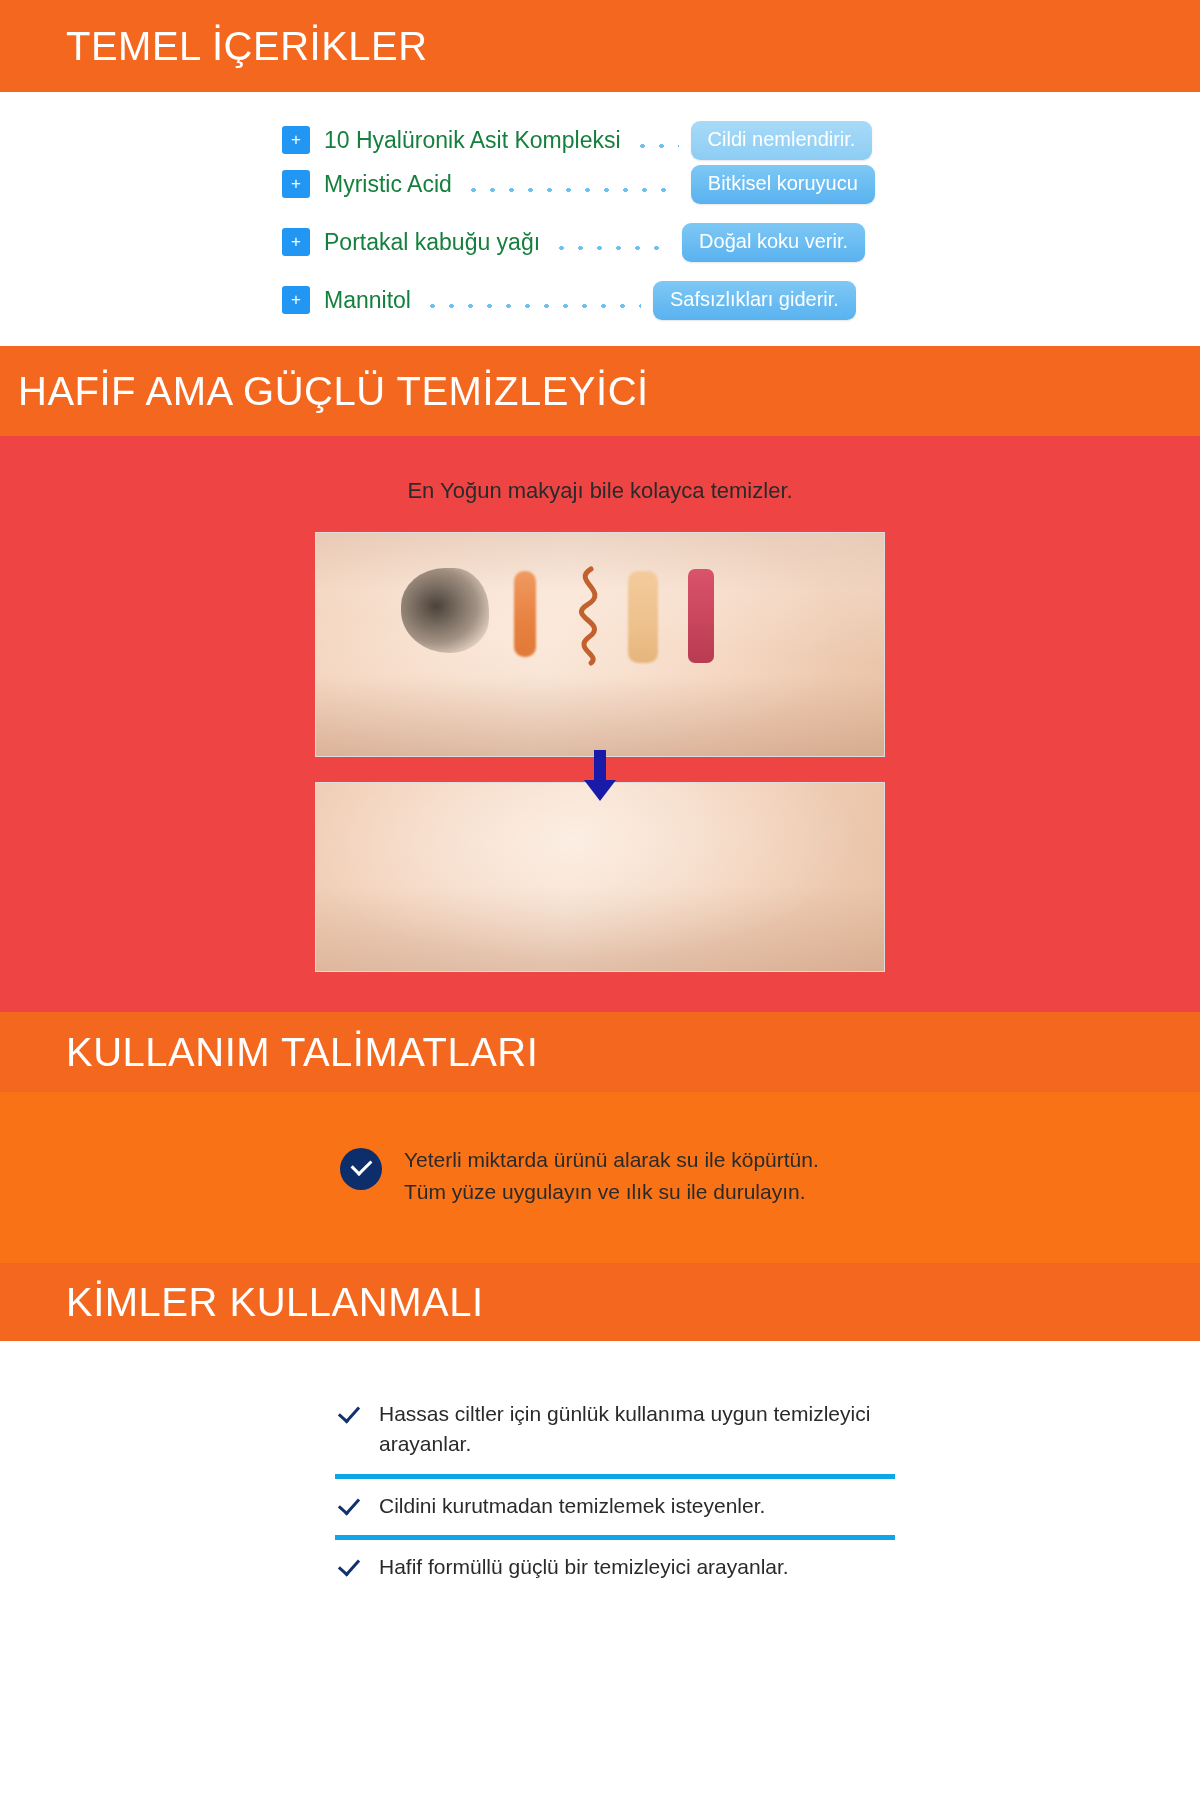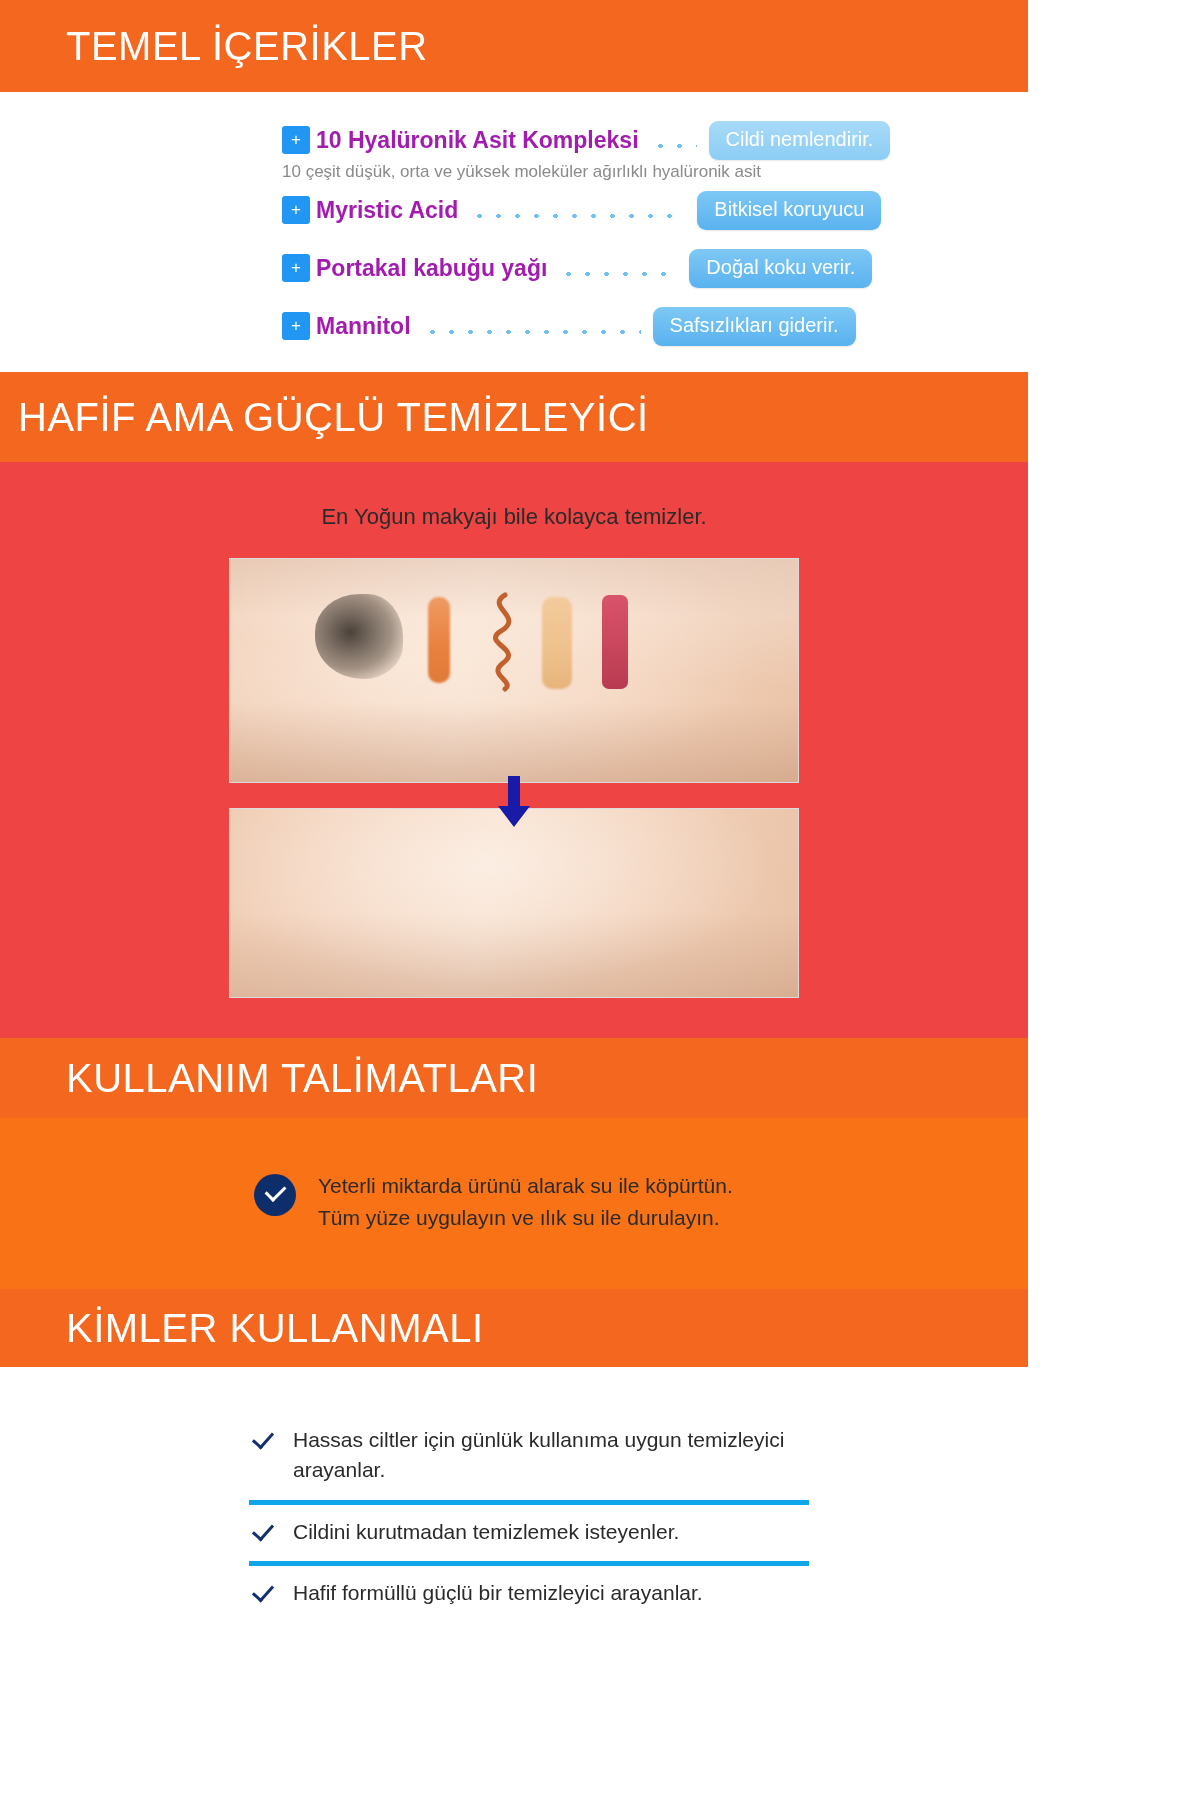--- a/index.html
+++ b/index.html
@@ -4,21 +4,21 @@
 <style>
   * { box-sizing: border-box; }
   html, body {
     margin: 0; padding: 0;
     width: 1200px;
     background: #ffffff;
     font-family: "Liberation Sans", sans-serif;
   }
   .page {
     position: relative;
-    width: 1028px;
+    width: 1200px;
     min-height: 1800px;
     background: #ffffff;
     overflow: hidden;
   }
 
   
   .banner {
     background: #f4671f;
     color: #ffffff;
     width: 1200px;
@@ -55,24 +55,24 @@
     color: #ffffff;
     font-size: 17px;
     line-height: 28px;
     text-align: center;
     border-radius: 3px;
     flex: 0 0 auto;
     font-weight: 400;
   }
   .ing-name {
     font-size: 23px;
-    color: #a21caf;
-    margin-left: 6px;
+    color: #15803d;
+    margin-left: 14px;
     white-space: nowrap;
-    font-weight: 700;
+    font-weight: 400;
   }
   .dots {
     flex: 1 1 auto;
     margin: 0 12px;
     height: 6px;
     position: relative;
     top: 6px;
     background-image: radial-gradient(circle, #6ec1f0 2.2px, rgba(0,0,0,0) 2.4px);
     background-size: 19px 6px;
     background-repeat: repeat-x;
@@ -287,21 +287,20 @@
   </div>
 
   <div class="ingredients">
 
     <div class="ing-row">
       <span class="plus-box">+</span>
       <span class="ing-name">10 Hyalüronik Asit Kompleksi</span>
       <span class="dots" style="max-width:46px;"></span>
       <span class="bubble light">Cildi nemlendirir.</span>
     </div>
-    <div class="ing-sub">10 çeşit düşük, orta ve yüksek moleküler ağırlıklı hyalüronik asit</div>
 
     <div class="ing-row tight">
       <span class="plus-box">+</span>
       <span class="ing-name">Myristic Acid</span>
       <span class="dots" style="max-width:215px;"></span>
       <span class="bubble">Bitkisel koruyucu</span>
     </div>
 
     <div class="ing-row" style="margin-top:18px;">
       <span class="plus-box">+</span>

